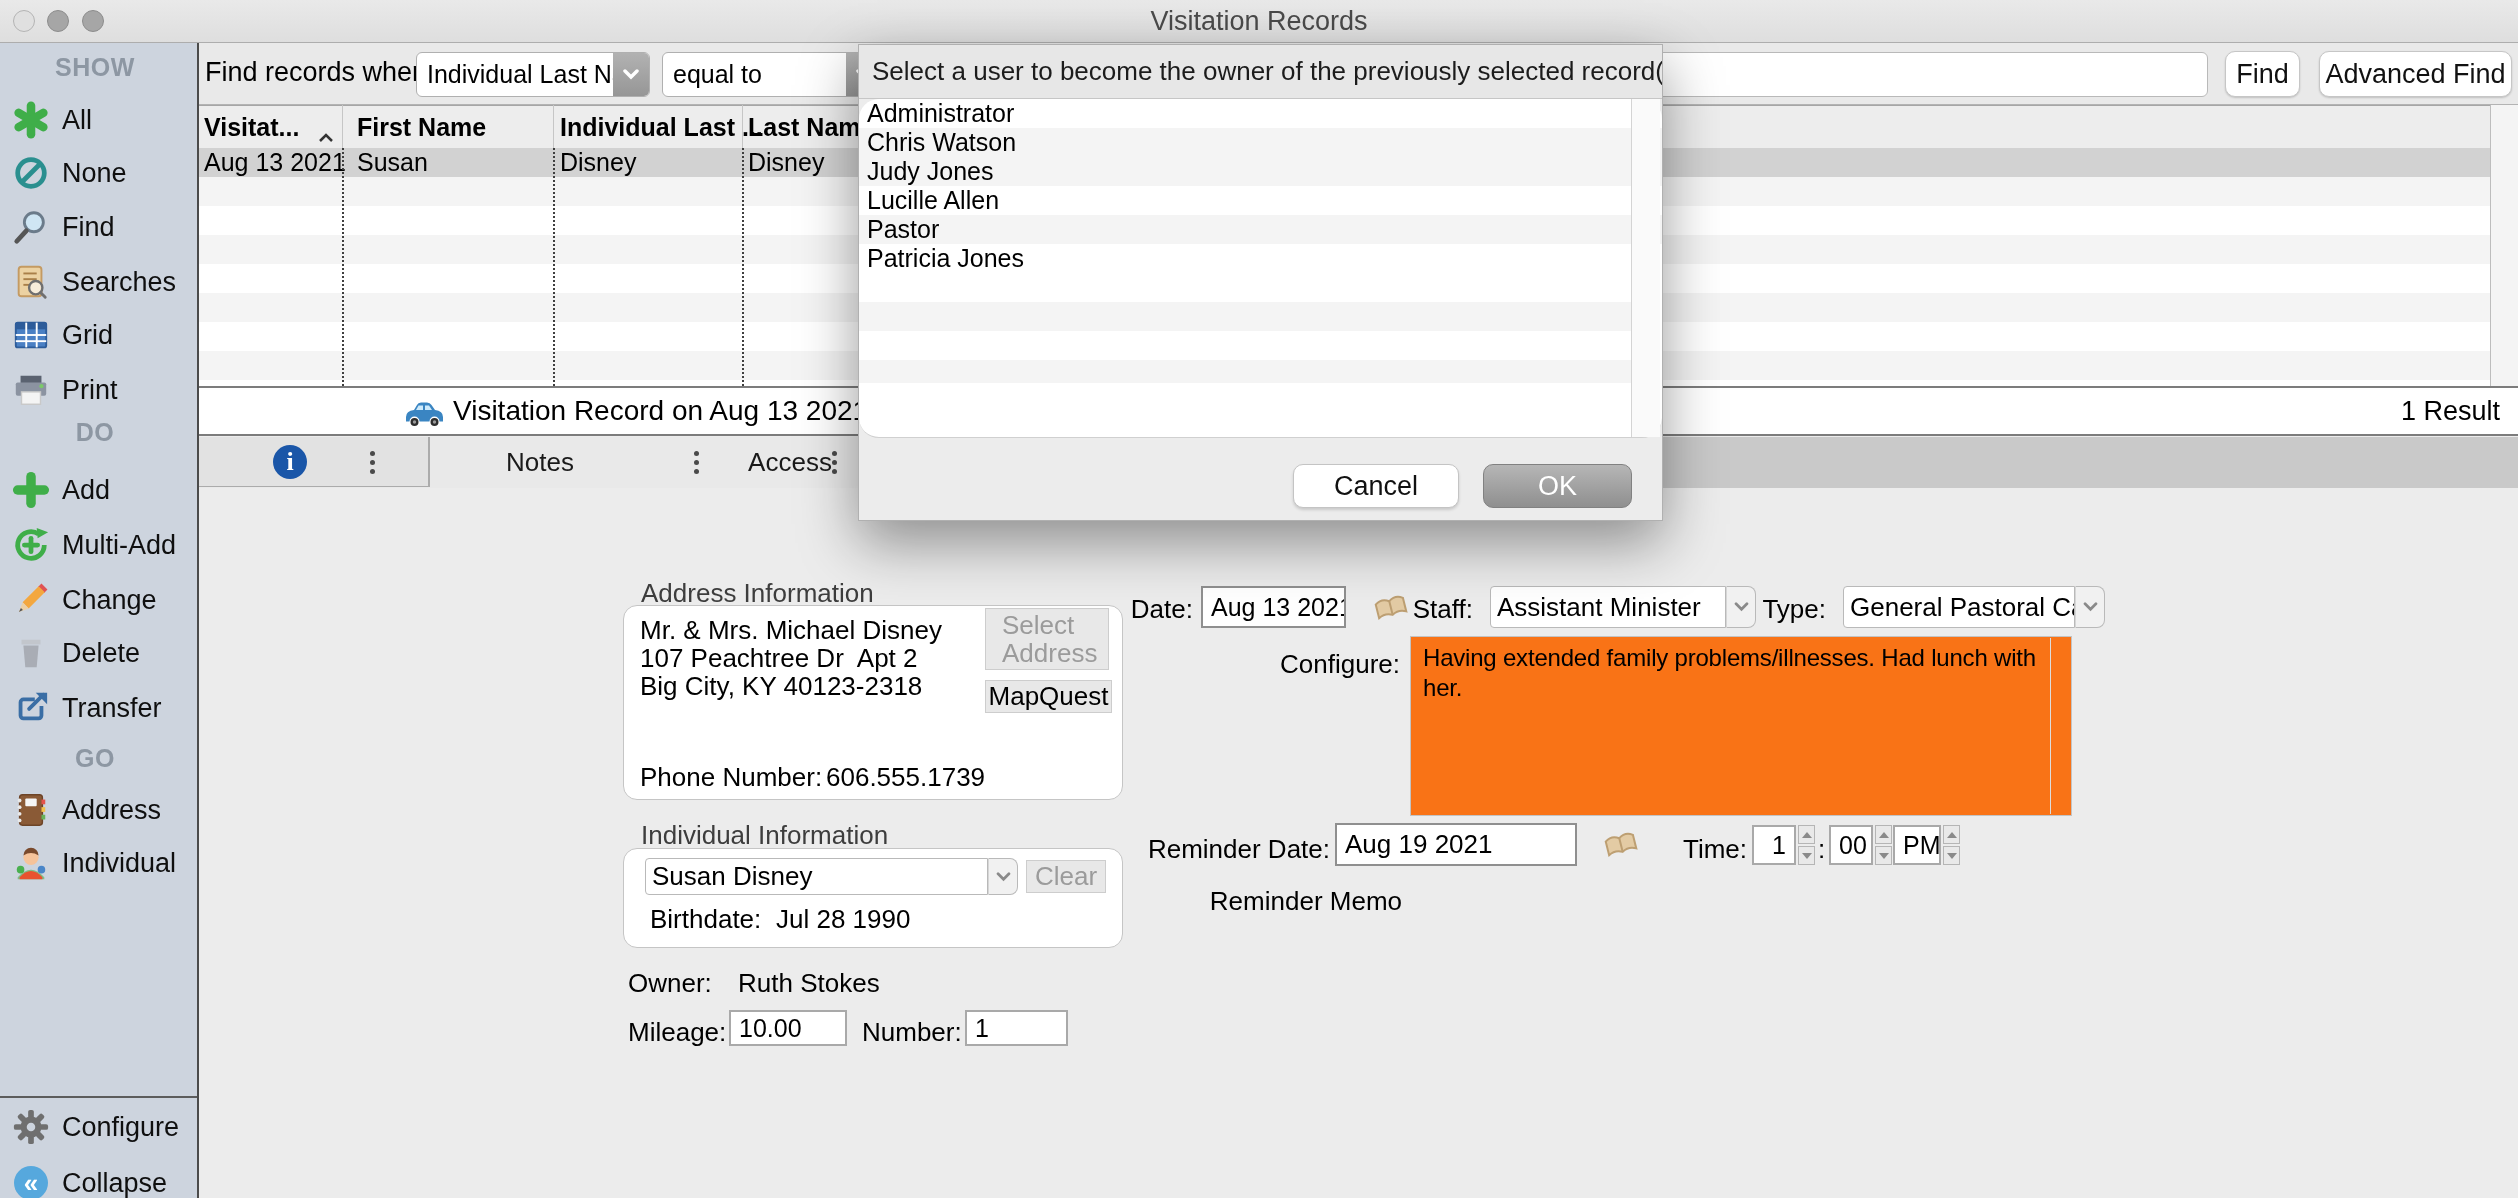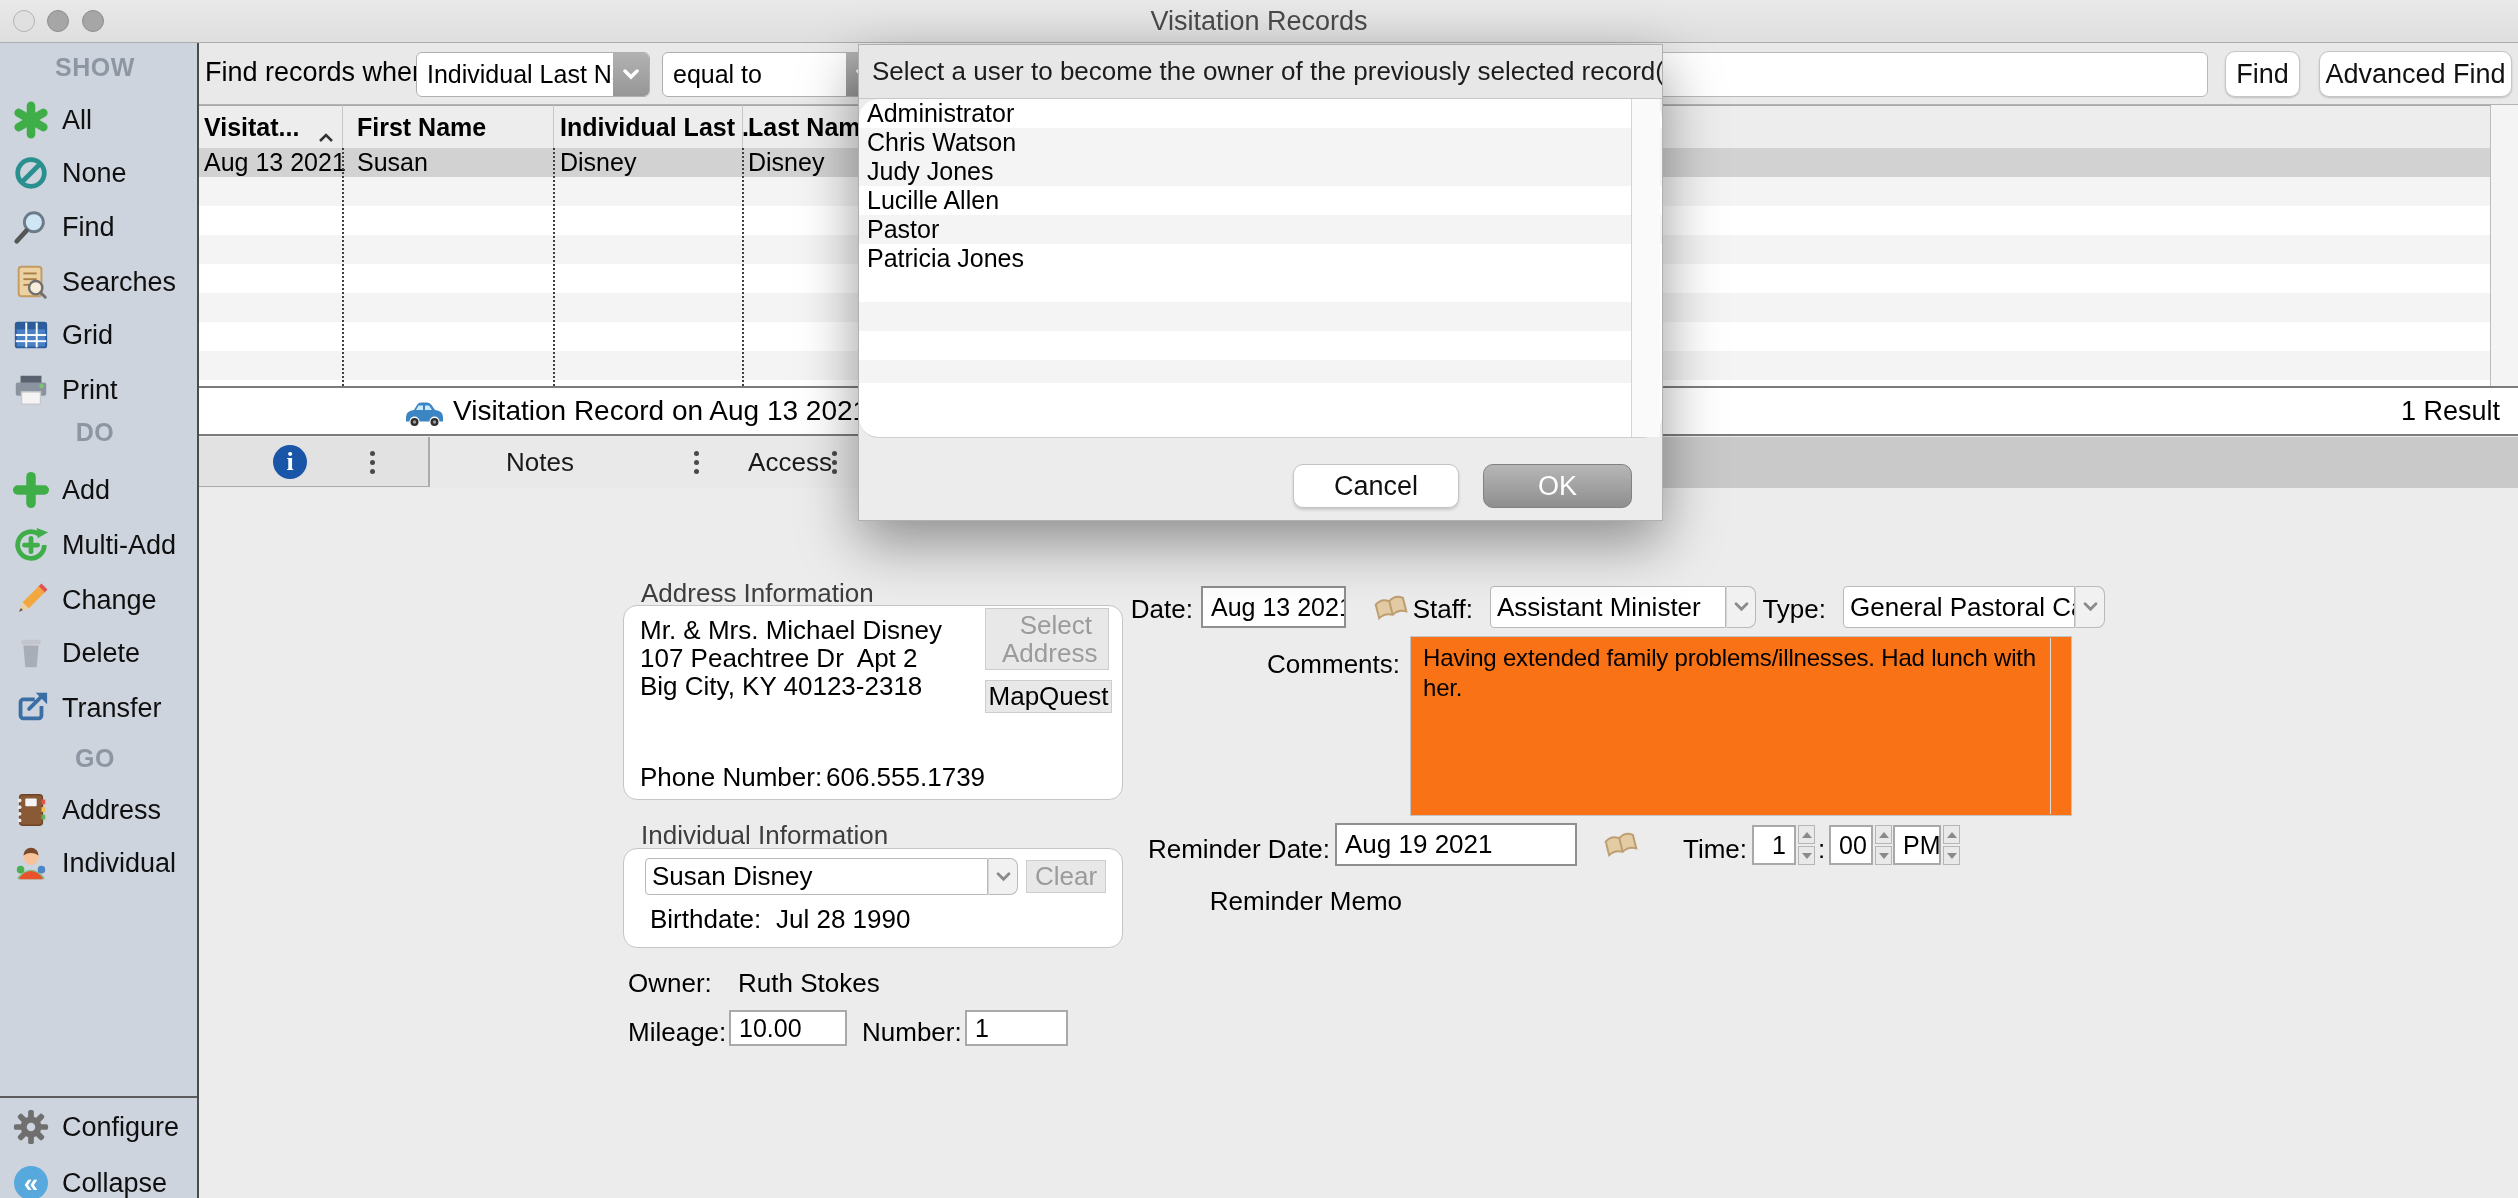--- a/index.html
+++ b/index.html
@@ -386,21 +386,21 @@
   </div>
 
   <span class="seclabel" style="left:641px;top:578px">Address Information</span>
   <div class="groupbox" style="left:623px;top:605px;width:500px;height:195px">
     <span class="addr-line" style="top:9px">Mr. &amp; Mrs. Michael Disney</span>
     <span class="addr-line" style="top:37px">107 Peachtree Dr  Apt 2</span>
     <span class="addr-line" style="top:65px">Big City, KY 40123-2318</span>
     <span class="addr-line" style="top:156px">Phone Number:</span>
     <span class="addr-line" style="top:156px;left:202px">606.555.1739</span>
   </div>
-  <div class="flatbtn disabledtxt" style="left:985px;top:608px;width:124px;height:62px;line-height:28px;text-align:right">
+  <div class="flatbtn disabledtxt" style="left:985px;top:608px;width:124px;height:62px;line-height:28px;text-align:left">
     <span style="width:90px">Select Address</span>
   </div>
   <div class="flatbtn" style="left:985px;top:680px;width:127px;height:33px">
     <span>MapQuest</span>
   </div>
 
   <span class="seclabel" style="left:641px;top:820px">Individual Information</span>
   <div class="groupbox" style="left:623px;top:848px;width:500px;height:100px"></div>
   <div class="combo" style="left:645px;top:858px;width:373px;height:37px">
     <span class="cfield">Susan Disney</span>
@@ -446,21 +446,21 @@
   <span class="rightlabel" style="left:1696px;top:594px;width:130px">Type:</span>
   <div class="combo" style="left:1843px;top:586px;width:262px;height:42px">
     <span class="cfield">General Pastoral Ca</span>
     <span class="cbtn">
       <svg width="15" height="10" viewBox="0 0 16 11">
           <polyline points="2,2 8,8 14,2" fill="none" stroke="#8a8a8a" stroke-width="3" stroke-linecap="round"></polyline>
         </svg>
     </span>
   </div>
 
-  <span class="rightlabel" style="left:1200px;top:649px;width:200px">Comments:</span>
+  <span class="rightlabel" style="left:1200px;top:649px;width:200px">Configure:</span>
   <div class="textbox" style="left:1410px;top:636px;width:662px;height:180px">
     <span>Having extended family problems/illnesses. Had lunch with her.</span>
     <span class="gutter"></span>
   </div>
 
   <span class="rightlabel" style="left:1080px;top:834px;width:250px">Reminder Date:</span>
   <div class="tfield datefield" style="left:1335px;top:823px;width:242px;height:43px;font-size:26px">Aug 19 2021</div>
   <span style="position:absolute;left:1600px;top:829px">
     <svg width="42" height="32" viewBox="0 0 42 32">
         <g transform="rotate(-14 21 16)">

